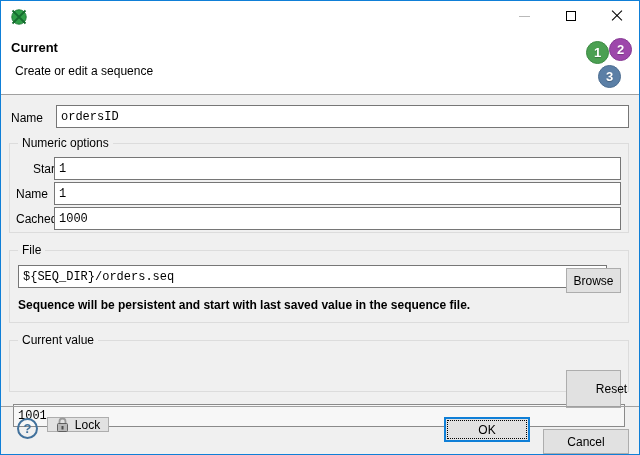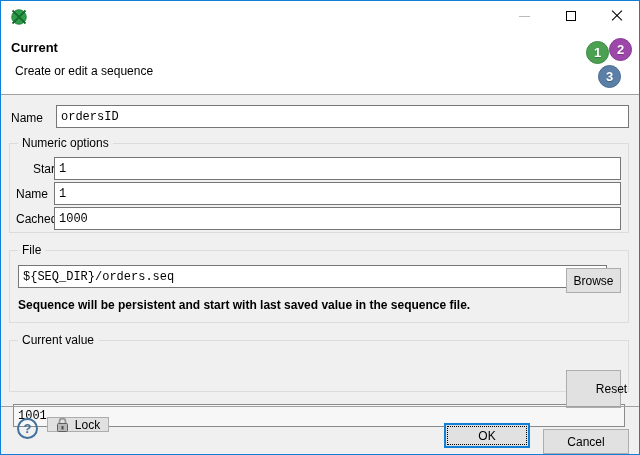--- a/index.html
+++ b/index.html
@@ -49,21 +49,21 @@
 
   .groupbox { position: absolute; border: 1px solid #dcdcdc; }
   .group-title { position: absolute; top: -8px; left: 8px; background: #f0f0f0; padding: 0 4px; }
 
   .push-btn {
     position: absolute; background: #e1e1e1; border: 1px solid #adadad;
     font-family: "Liberation Sans", sans-serif; font-size: 12px; color: #000;
     display: flex; align-items: center; justify-content: center; text-align: right;
   }
   .btn-browse::first-letter { text-decoration: underline; }
-  .btn-ok { border: 2px solid #0f7fd7; outline: 1px dotted #000; outline-offset: -4px; margin-top: 6px; }
+  .btn-ok { border: 2px solid #0f7fd7; outline: 1px dotted #000; outline-offset: -4px; }
 
   .note-text { position: absolute; font-size: 12px; font-weight: bold; }
 
   
   .help-circle {
     position: absolute; left: 16px; top: 417px; width: 21px; height: 21px;
     border: 2px solid #41719c; border-radius: 50%; color: #41719c;
     font-weight: bold; font-size: 13px;
     display: flex; align-items: center; justify-content: center;
   }

